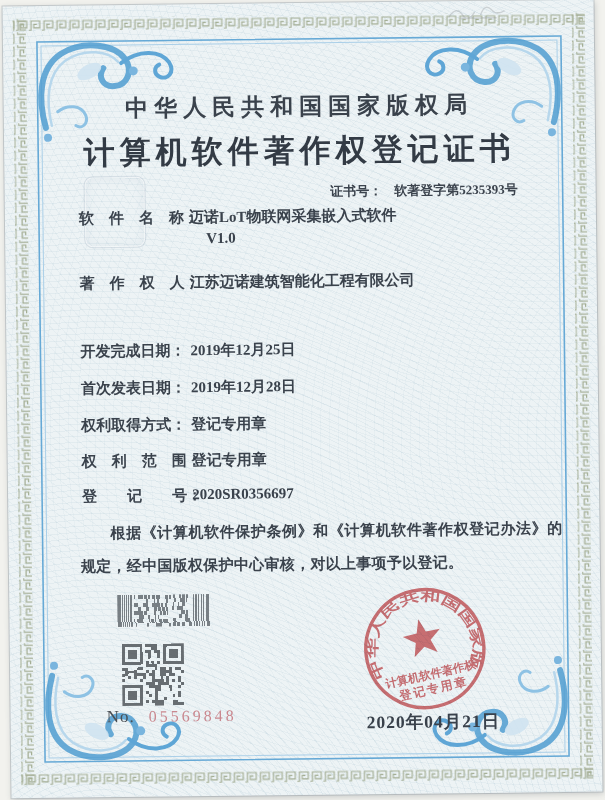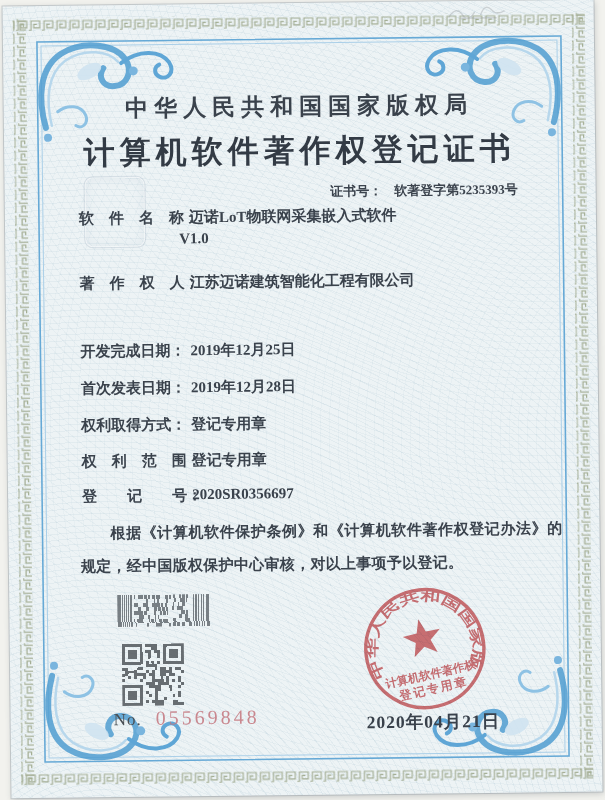--- a/index.html
+++ b/index.html
@@ -32,33 +32,33 @@
     font-size:23px;font-weight:700;letter-spacing:6px;color:#3a424c;
   }
   .cert-title{
     position:absolute;left:0;top:127px;width:100%;text-align:center;
     font-size:31px;font-weight:700;letter-spacing:5px;color:#333b45;
   }
   .cert-no{position:absolute;right:78px;top:180px;font-size:13px;font-weight:600;color:#3c444e;}
   .cert-no .lbl{margin-right:12px;}
   .row{position:absolute;left:74px;font-size:15px;font-weight:600;color:#3a424c;white-space:nowrap;}
   .row .val{position:absolute;left:110px;white-space:nowrap;}
-  .row .val2{position:absolute;left:100px;top:22px;white-space:nowrap;}
+  .row .val2{position:absolute;left:127px;top:22px;white-space:nowrap;}
   .statement{
     position:absolute;left:72px;top:512px;width:482px;
     font-size:15px;font-weight:600;line-height:33px;
     text-indent:2em;letter-spacing:.3px;text-align:justify;color:#3a424c;
   }
   .barcode{position:absolute;left:108px;top:590px;width:94px;height:32px;opacity:.78;}
   #pdf417 rect{fill:#596066;}
   .qr{position:absolute;left:112px;top:639px;width:62px;height:62px;opacity:.82;}
   #qr rect{fill:#4c5156;}
   .serial{position:absolute;left:96px;top:702px;font-size:17px;white-space:nowrap;}
-  .serial .no{color:#4a4f54;letter-spacing:1px;margin-right:14px;margin-left:7px;}
-  .serial .digits{color:#c4767e;letter-spacing:3px;font-size:20px;opacity:.85;}
+  .serial .no{color:#4a4f54;letter-spacing:1px;margin-right:14px;}
+  .serial .digits{color:#c4767e;letter-spacing:3px;font-size:16px;opacity:.85;}
   .seal{position:absolute;left:343px;top:575px;width:144px;height:144px;mix-blend-mode:multiply;opacity:.85;}
   .issue-date{position:absolute;left:356px;top:708px;font-size:17.5px;font-weight:600;letter-spacing:1px;color:#39414b;}
 </style>
 </head>
 <body>
 
 <div class="scene">
   <div class="paper">
 
     <svg class="deco" viewBox="0 0 591 792">

